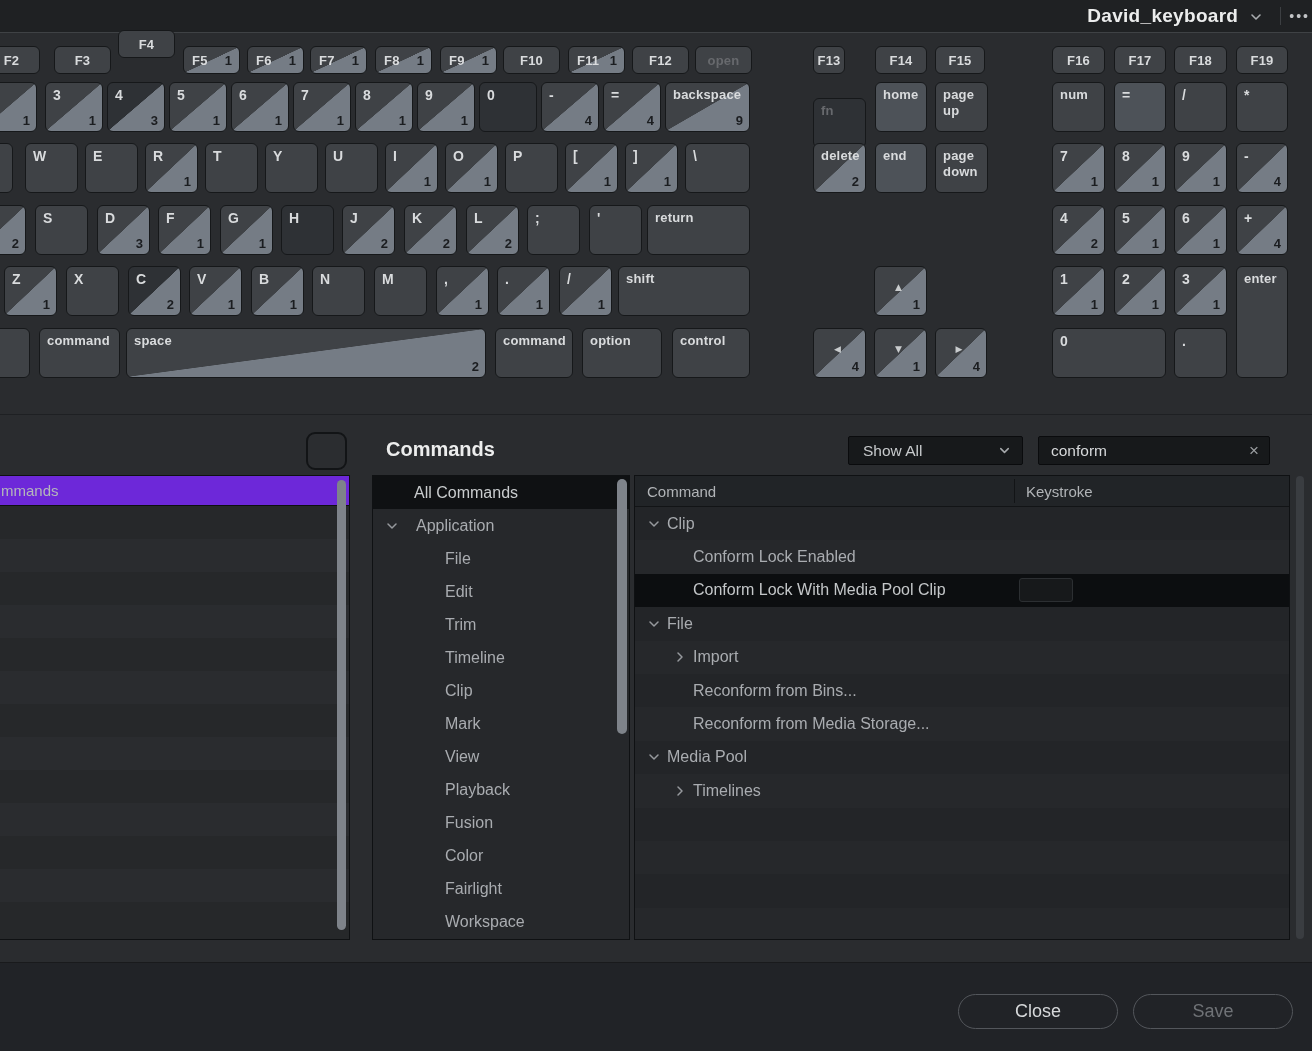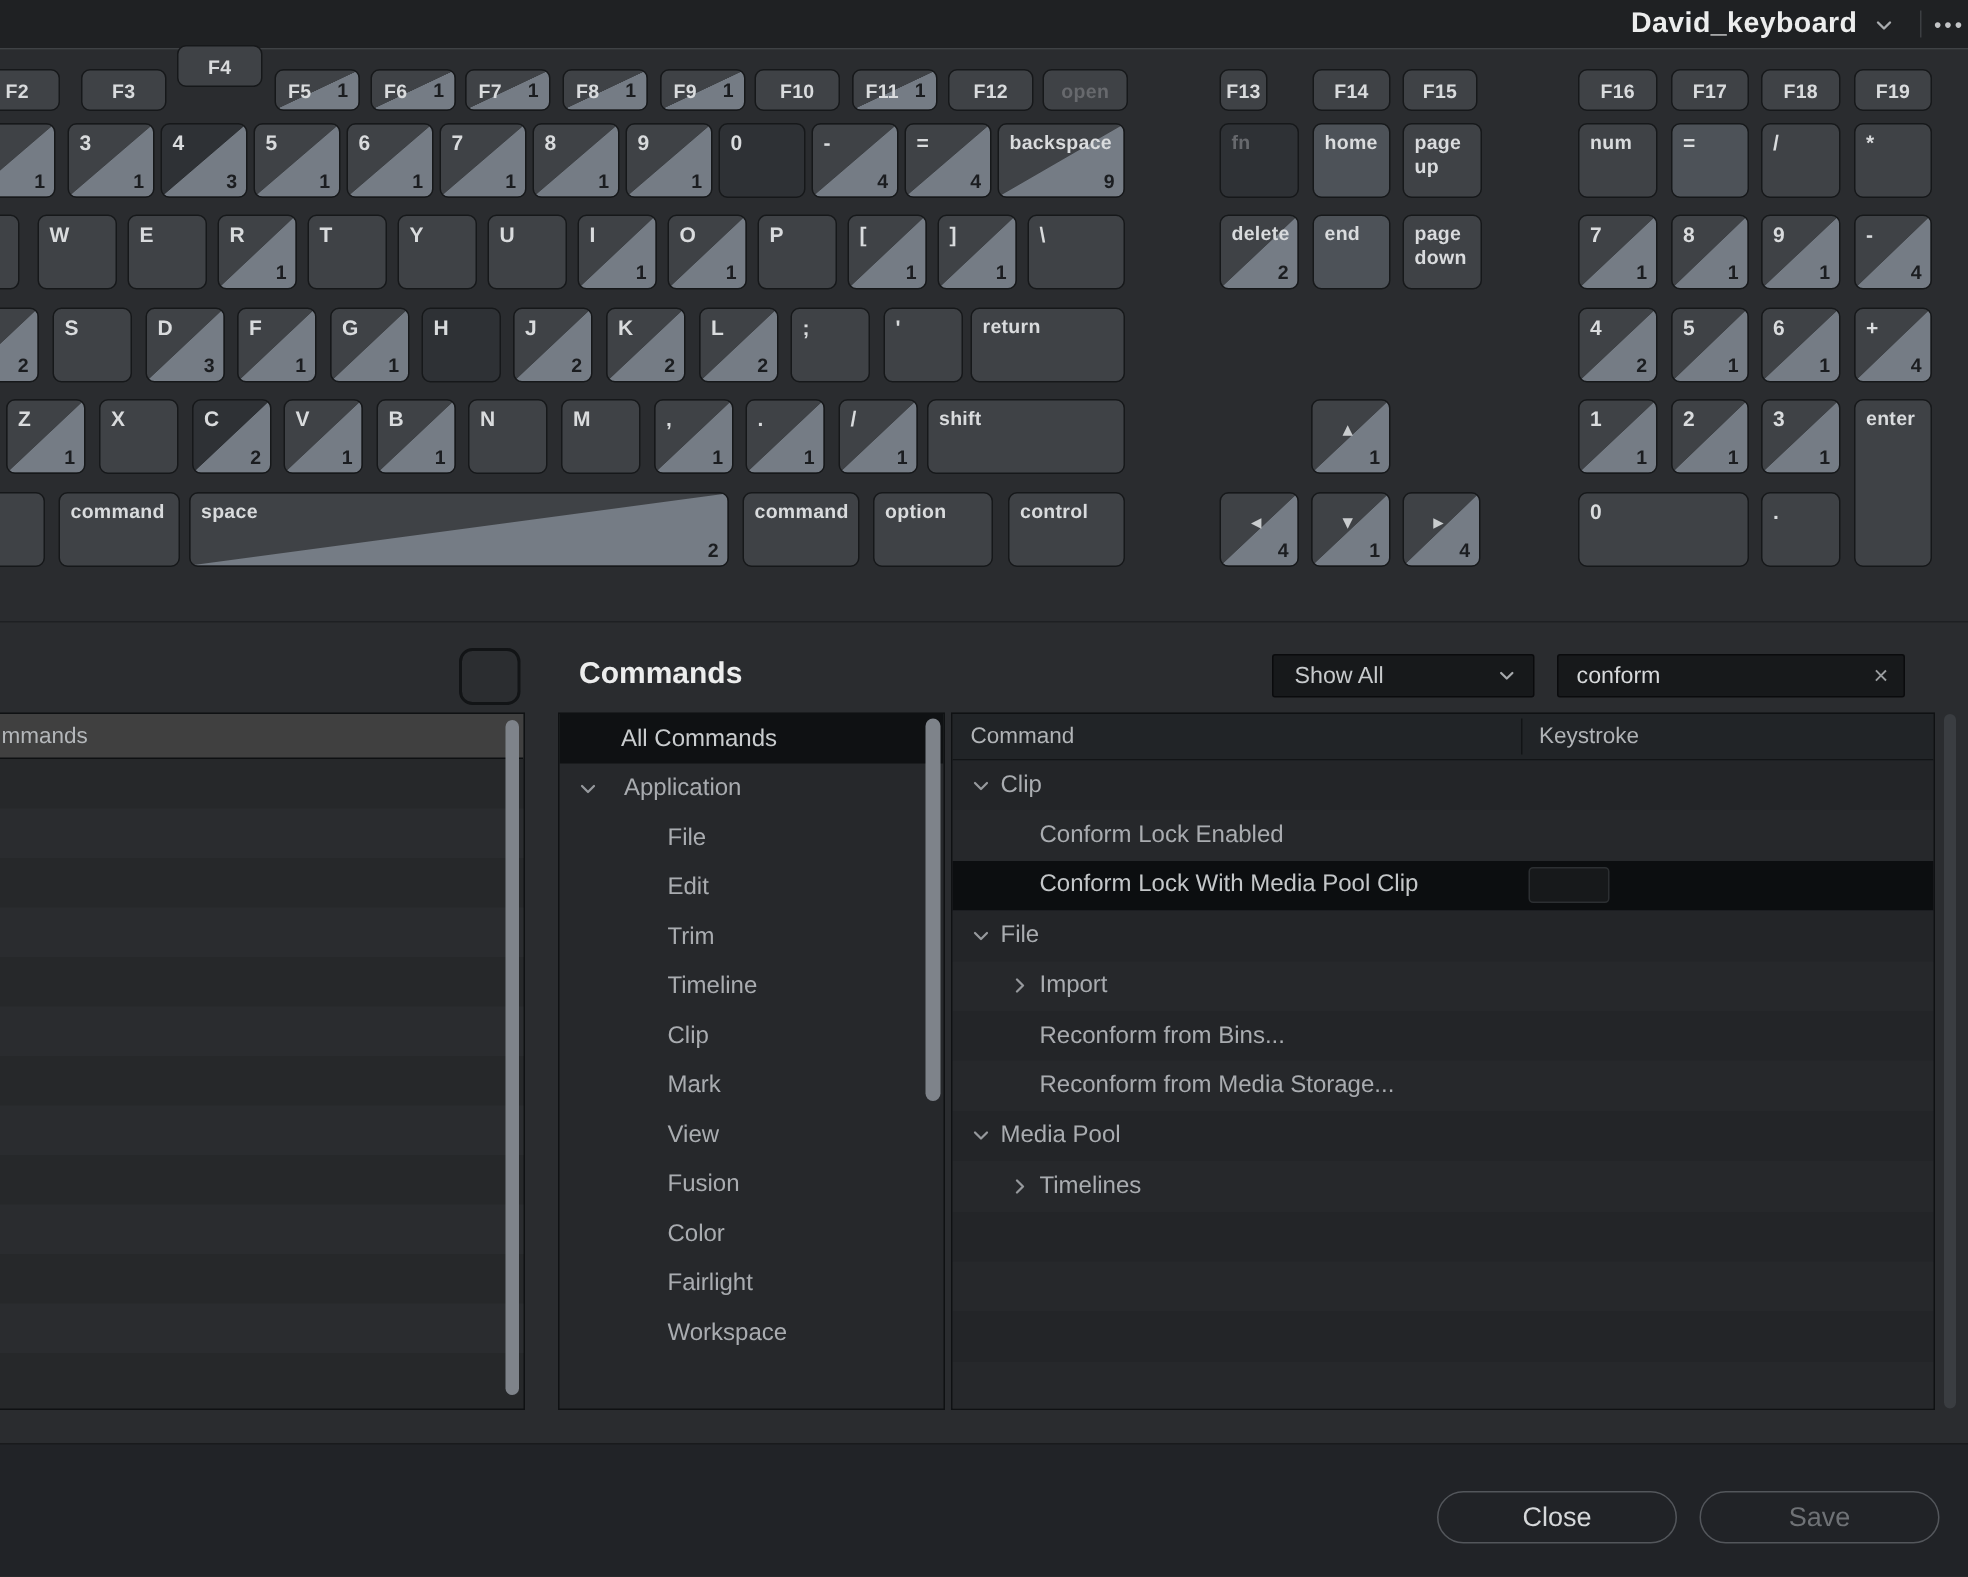--- a/index.html
+++ b/index.html
@@ -57,21 +57,21 @@
   .dropdown .dchev{margin-left:auto;margin-right:10px;display:flex;}
   .searchbox{
     position:absolute;left:1038px;top:436px;width:232px;height:29px;background:#17191b;
     border:1px solid #0a0b0d;border-radius:2px;display:flex;align-items:center;box-sizing:border-box;
   }
   .searchbox .sval{padding-left:12px;font-size:15.5px;color:#d7d9db;}
   .searchbox .sclear{margin-left:auto;margin-right:10px;color:#9b9ea1;font-size:17px;line-height:1;cursor:default;}
   .panel{position:absolute;top:475px;height:465px;border:1px solid #0f1113;box-sizing:border-box;overflow:hidden;}
   
   .left-panel{left:-2px;width:352px;background:#26282a;}
-  .lp-header{height:29px;border-bottom:1px solid #0e1012;background:#404040;
+  .lp-header{height:29px;border-bottom:1px solid #0e1012;background:#6d28d9;
     font-size:15px;color:#b4b7ba;display:flex;align-items:center;padding-left:2px;}
   .lrow{height:33px;}
   .lrow.alt{background:#2a2c2f;}
   .lp-scroll{position:absolute;right:3px;top:4px;width:9px;height:450px;background:#7e838a;border-radius:5px;}
   
   .tree-panel{left:372px;width:258px;background:#26282b;}
   .trow{position:relative;height:33px;font-size:16px;color:#a9acb0;}
   .trow.sel{background:#0f1113;color:#c9ccce;}
   .tlabel{position:absolute;left:72px;top:50%;transform:translateY(-50%);}
   .trow.i0 .tlabel{left:43px;}
@@ -225,21 +225,21 @@
       <span class="kcount">4</span>
     </div>
     <div class="key t-a" style="left: 603px; top: 82px; width: 58px; height: 50px;">
       <span class="klabel">=</span>
       <span class="kcount">4</span>
     </div>
     <div class="key t-a s-w" style="left: 665px; top: 82px; width: 85px; height: 50px;">
       <span class="klabel">backspace</span>
       <span class="kcount">9</span>
     </div>
-    <div class="key t-ddim s-w" style="left: 813px; top: 82px; width: 53px; height: 50px;">
+    <div class="key t-ddim s-w" style="left: 813px; top: 98px; width: 53px; height: 50px;">
       <span class="klabel">fn</span>
     </div>
     <div class="key t-l s-w" style="left: 875px; top: 82px; width: 52px; height: 50px;">
       <span class="klabel">home</span>
     </div>
     <div class="key t-p s-w" style="left: 935px; top: 82px; width: 53px; height: 50px;">
       <span class="klabel">page up</span>
     </div>
     <div class="key t-p s-w" style="left: 1052px; top: 82px; width: 53px; height: 50px;">
       <span class="klabel">num</span>
@@ -546,20 +546,23 @@
       <div class="trow">
         <span class="tlabel">Clip</span>
       </div>
       <div class="trow">
         <span class="tlabel">Mark</span>
       </div>
       <div class="trow">
         <span class="tlabel">View</span>
       </div>
       <div class="trow">
+        <span class="tlabel">Playback</span>
+      </div>
+      <div class="trow">
         <span class="tlabel">Fusion</span>
       </div>
       <div class="trow">
         <span class="tlabel">Color</span>
       </div>
       <div class="trow">
         <span class="tlabel">Fairlight</span>
       </div>
       <div class="trow">
         <span class="tlabel">Workspace</span>

